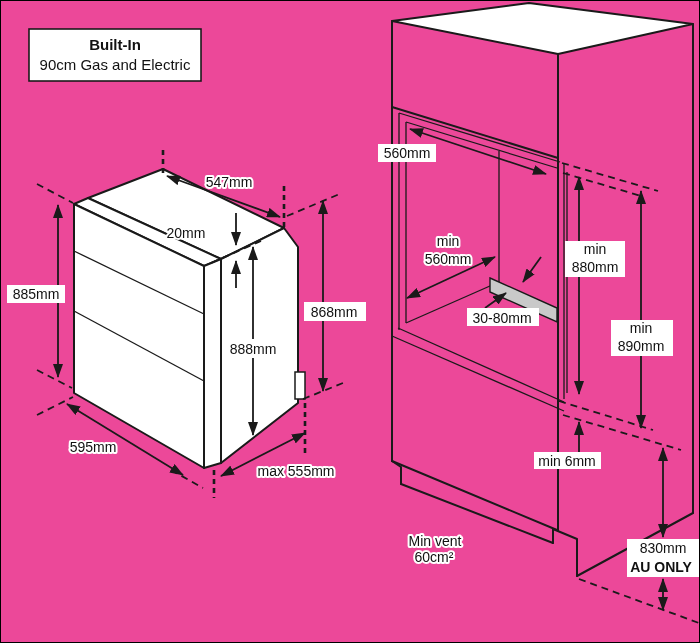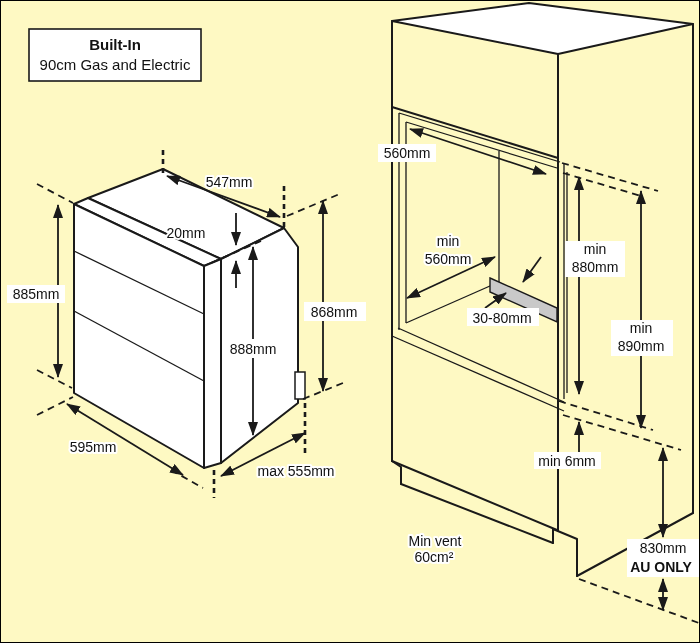--- a/index.html
+++ b/index.html
@@ -1,17 +1,17 @@
 <!DOCTYPE html>
 <html><head>
 <meta charset="utf-8">
 <style>
   html,body{margin:0;padding:0;background:#fff;}
   .canvas{position:relative;width:700px;height:643px;box-sizing:border-box;
-          border:1px solid #000;background:#fef9c3;overflow:hidden;
+          border:1px solid #000;background:#ec4899;overflow:hidden;
           font-family:"Liberation Sans", sans-serif;}
   svg{position:absolute;left:0;top:0;}
   .ln   {stroke:#1a1a1a;stroke-width:2;fill:none;stroke-linejoin:round;stroke-linecap:round;}
   .thin {stroke:#1a1a1a;stroke-width:1.3;fill:none;}
   .face {stroke:#1a1a1a;stroke-width:2;fill:#ffffff;stroke-linejoin:round;}
   .shade{stroke:#1a1a1a;stroke-width:1.4;fill:#c9c9c9;}
   .dash {stroke:#1a1a1a;stroke-width:1.8;fill:none;stroke-dasharray:7 5;}
   .dashv{stroke:#1a1a1a;stroke-width:2.6;fill:none;stroke-dasharray:5 4;}
   .dim  {stroke:#1a1a1a;stroke-width:1.8;fill:none;}
   .lbl  {font-family:"Liberation Sans", sans-serif;font-size:14px;fill:#111;

